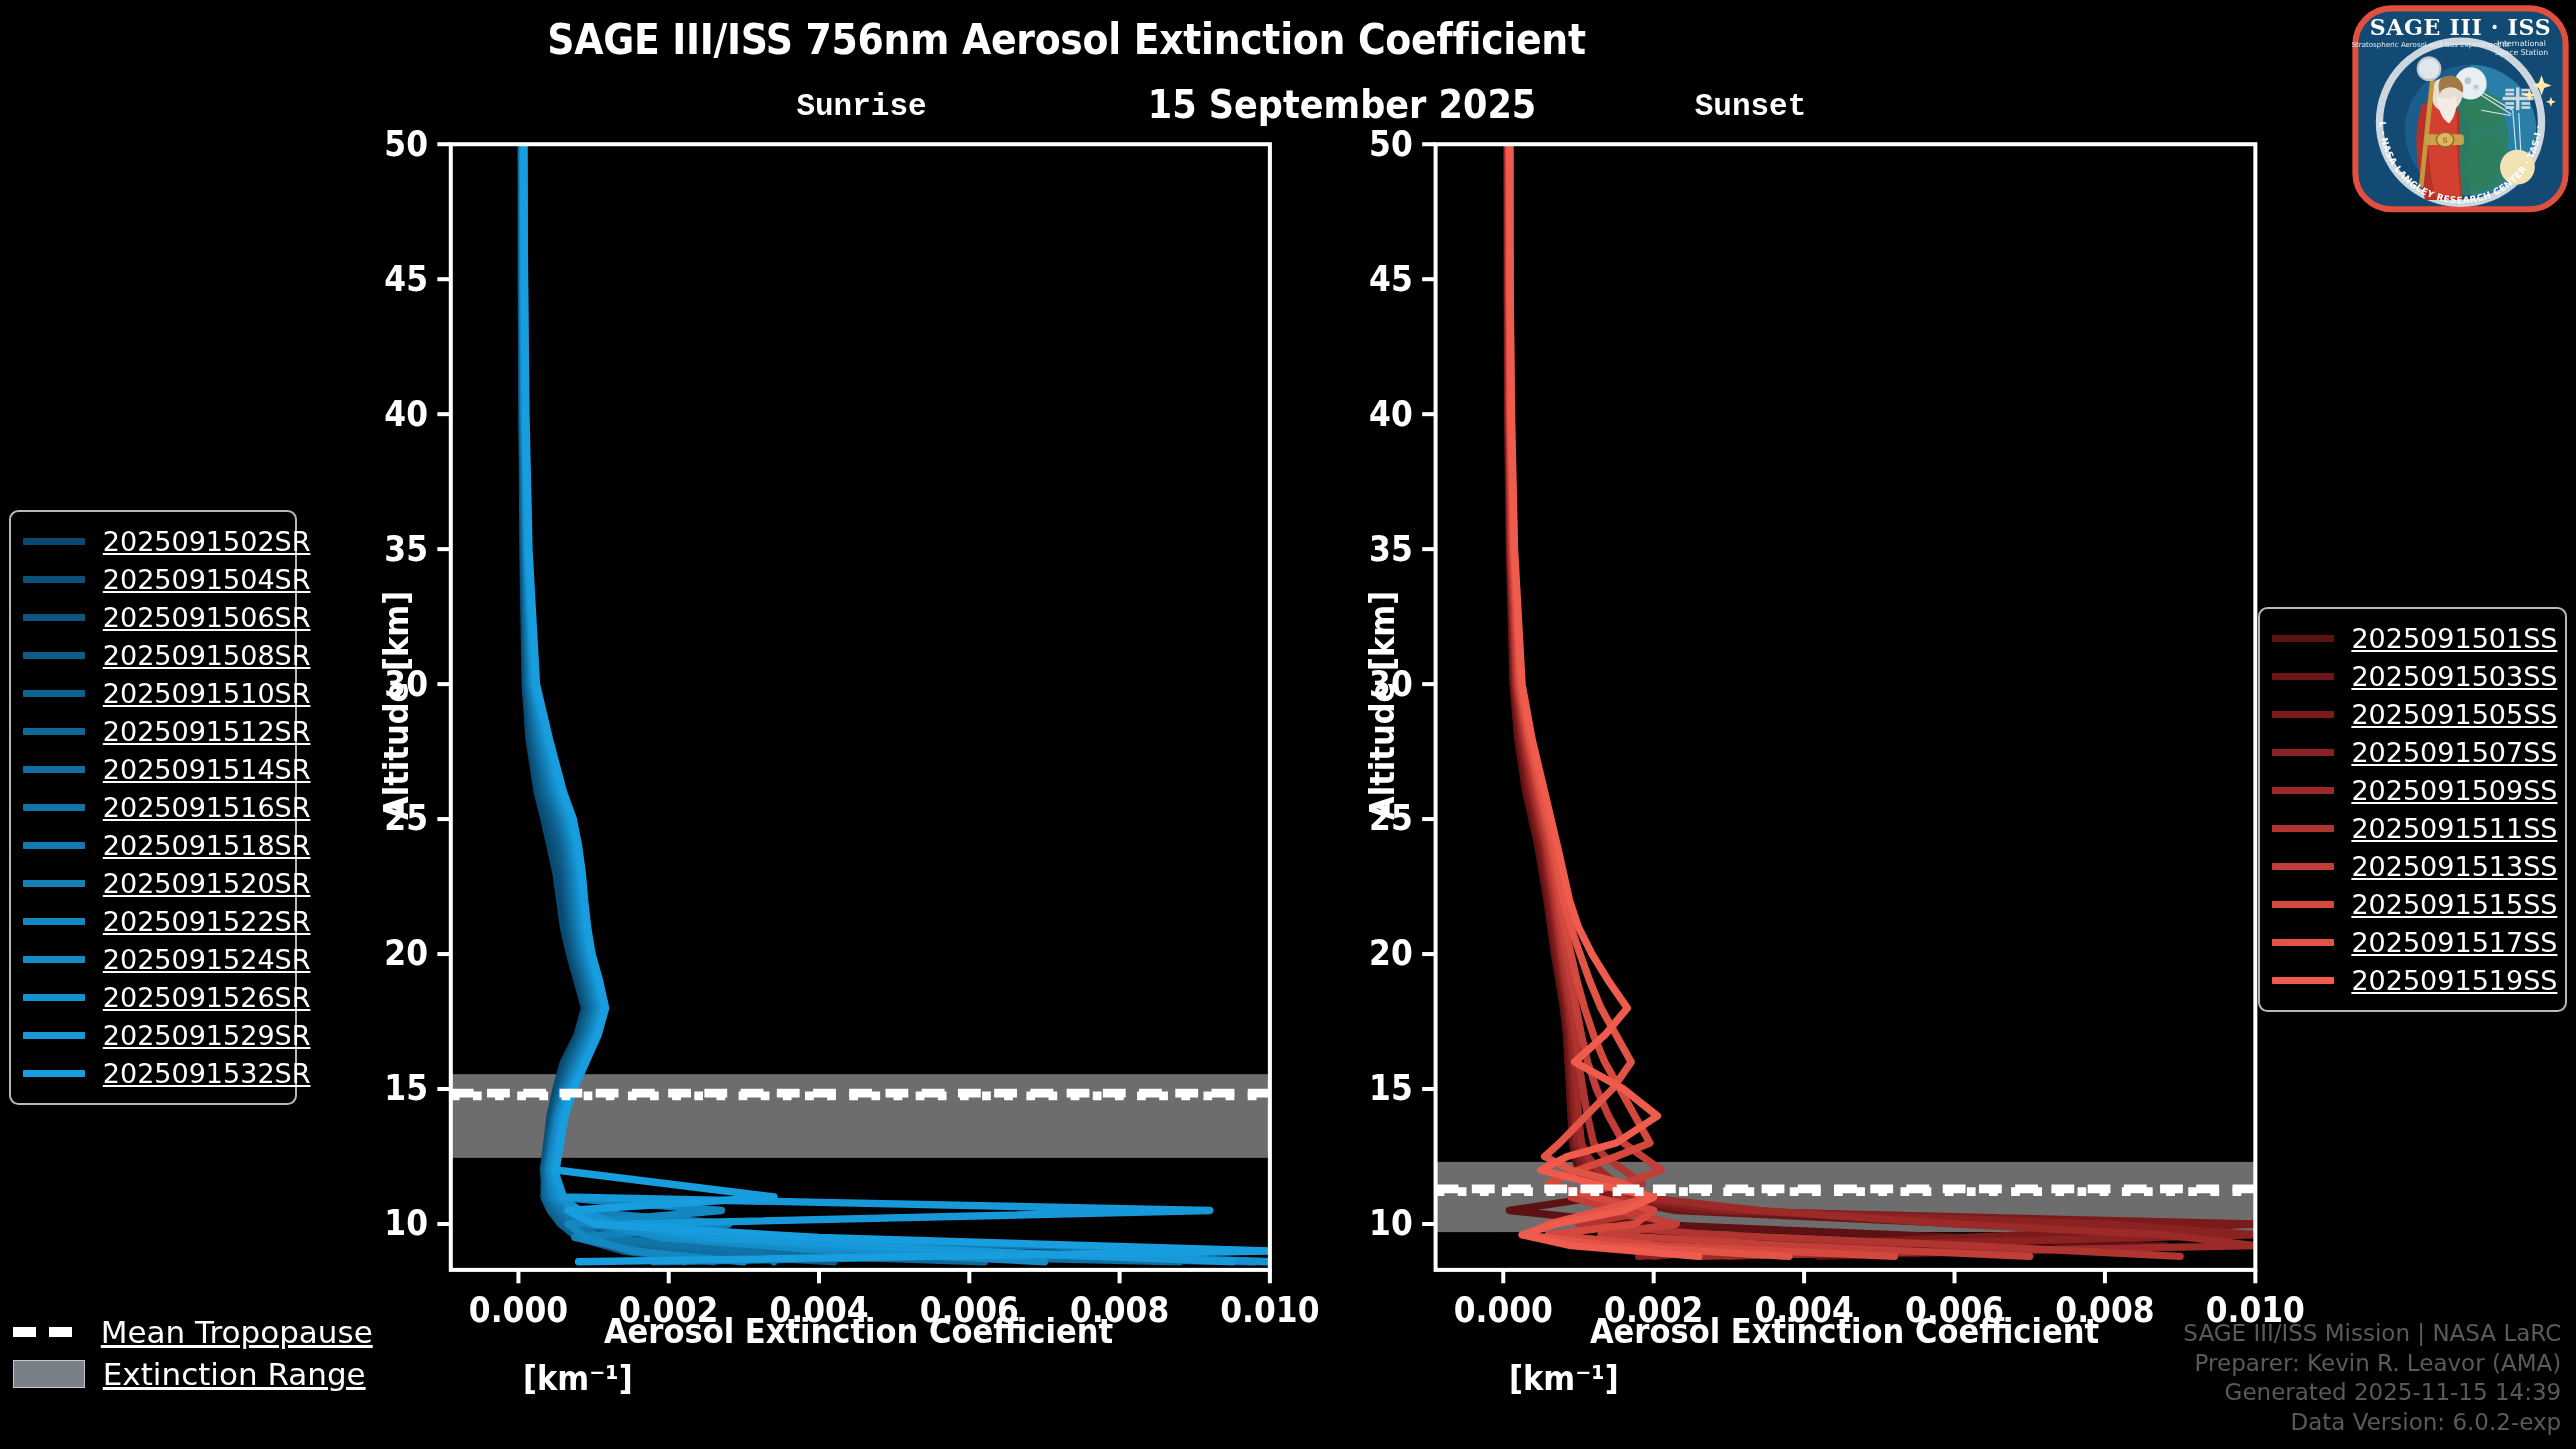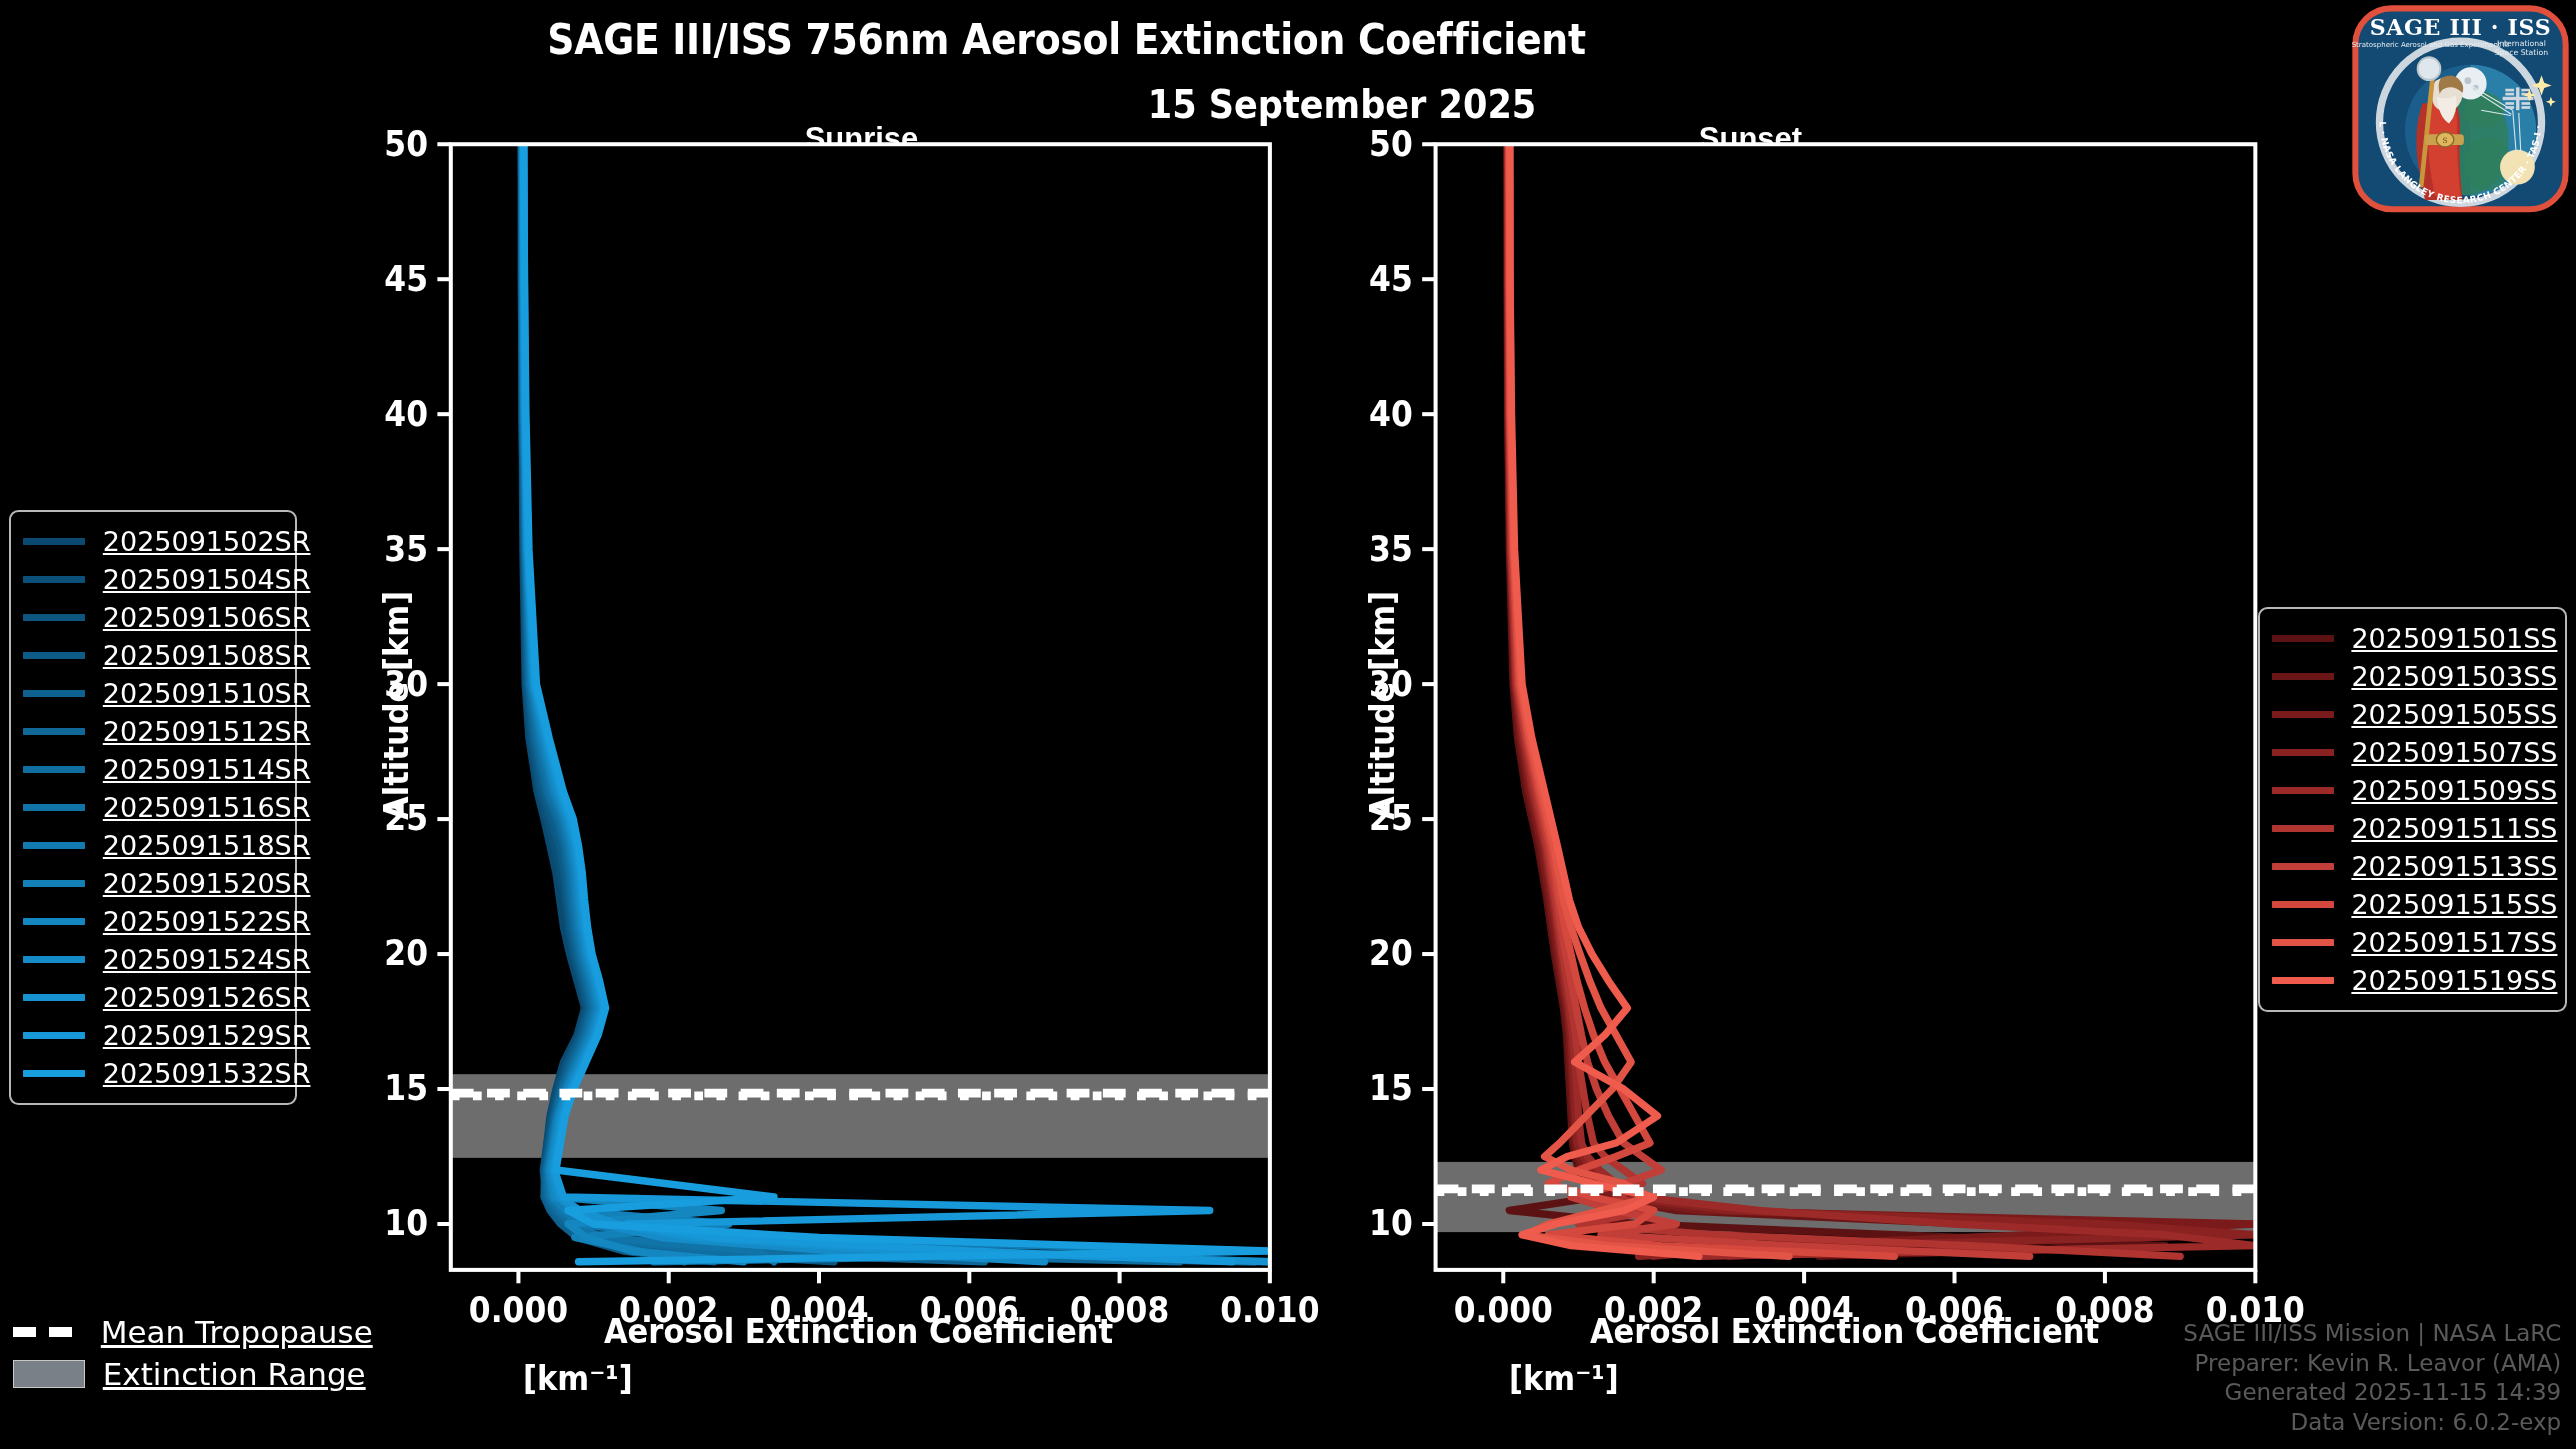--- a/index.html
+++ b/index.html
@@ -14,22 +14,22 @@
     font-family:"DejaVu Sans Condensed","Liberation Sans",sans-serif;
     font-weight:bold;font-size:42px;letter-spacing:-0.3px;
     white-space:nowrap;
   }
   #date-subtitle{
     left:1020px;top:82px;width:644px;text-align:center;
     font-family:"DejaVu Sans Condensed","Liberation Sans",sans-serif;
     font-weight:bold;font-size:39px;white-space:nowrap;
   }
   .panel-title{
-    font-family:Liberation Sans, sans-serif;
-    font-weight:bold;font-size:31px;text-align:center;white-space:nowrap;margin-top:32px;
+    font-family:Liberation Mono, monospace;
+    font-weight:bold;font-size:31px;text-align:center;white-space:nowrap;
   }
   #title-sunrise{left:694px;top:89px;width:335px;}
   #title-sunset{left:1583px;top:89px;width:335px;}
 
   
   .ax-label{
     font-family:"DejaVu Sans Condensed","Liberation Sans",sans-serif;
     font-weight:bold;font-size:34px;text-align:center;white-space:nowrap;
   }
   .ax-units{

